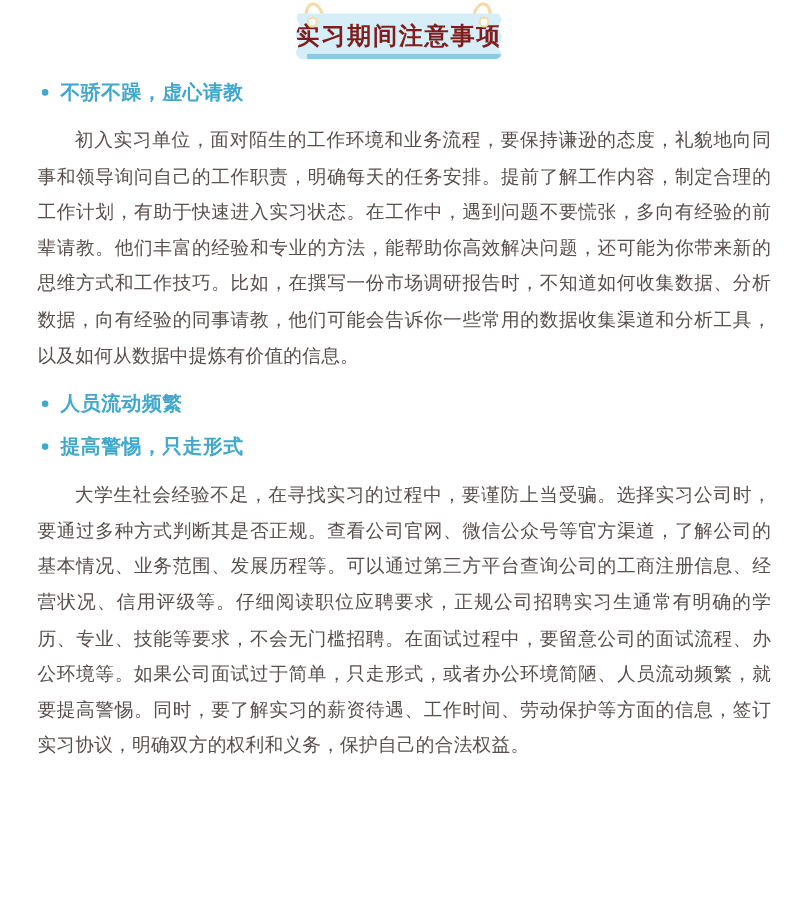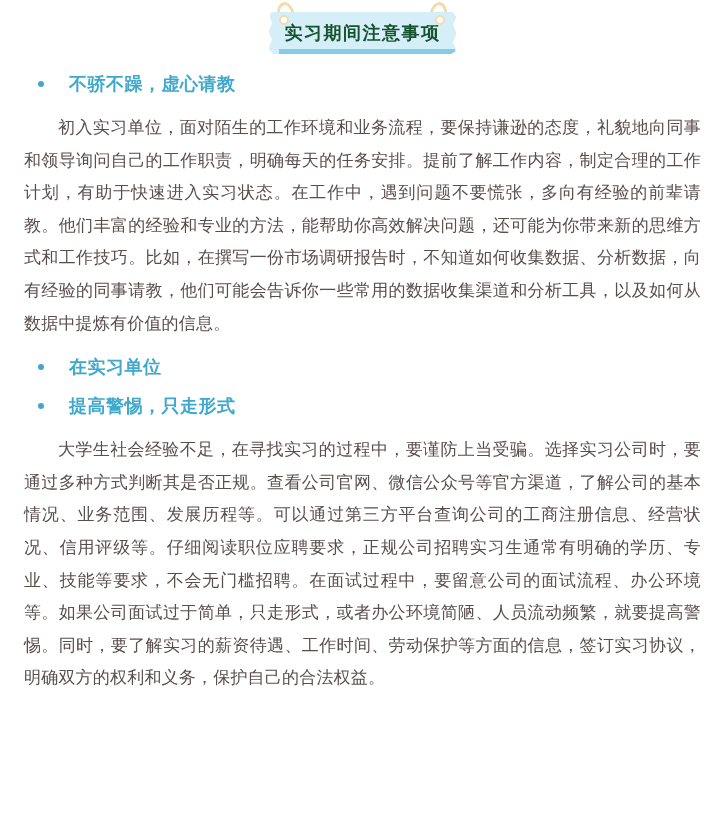--- a/index.html
+++ b/index.html
@@ -23,46 +23,45 @@
     display: flex; align-items: center; justify-content: center;
     clip-path: polygon(1.5% 0, 98% 0, 100% 12%, 98.2% 30%, 100% 52%,
                        98.2% 72%, 100% 92%, 97% 100%, 2.5% 100%,
                        0 88%, 1.8% 66%, 0 46%, 2% 26%, 0.5% 10%);
   }
   .tape::after {
     content: ""; position: absolute; left: 10px; right: 2px; bottom: 0;
     height: 5px; background: #85cde7;
   }
   .tape-title {
-    font-size: 18px; font-weight: bold; color: #14532d;
+    font-size: 22px; font-weight: bold; color: #7f1d1d;
     letter-spacing: 1.5px; position: relative; z-index: 2;
   }
   .ring-hole {
     position: absolute; top: 15px; width: 6px; height: 6px;
     background: #ffffff; border: 2px solid #f2dcab; border-radius: 50%;
     z-index: 2;
   }
   .ring-hole.left  { left: 10px; }
   .ring-hole.right { right: 12px; }
 
   
   .content { padding: 0 24px; }
   .heading {
     display: flex; align-items: center; margin: 15px 0 0 14px;
     color: #3fa8cc; font-size: 18px; font-weight: bold; line-height: 24px;
     letter-spacing: 0.5px;
-    gap: 14px;
   }
   .section:first-of-type .heading { margin-top: 8px; }
   .heading .dot {
     width: 6px; height: 6px; border-radius: 50%; background: #3fa8cc;
     margin-right: 11px; flex: 0 0 auto;
   }
   .para {
-    margin: 16px 0 0 0; font-size: 17px; line-height: 32.6px;
+    margin: 16px 0 0 10px; font-size: 17px; line-height: 32.6px;
     color: #584f4d; text-align: justify; text-indent: 2em;
     letter-spacing: 0.2px;
   }
 </style>
 </head>
 <body>
 
 <div class="page">
 
   <div class="banner-area">
@@ -83,21 +82,21 @@
       <div class="heading">
         <span class="dot"></span>
         <span>不骄不躁，虚心请教</span>
       </div>
       <p class="para">初入实习单位，面对陌生的工作环境和业务流程，要保持谦逊的态度，礼貌地向同事和领导询问自己的工作职责，明确每天的任务安排。提前了解工作内容，制定合理的工作计划，有助于快速进入实习状态。在工作中，遇到问题不要慌张，多向有经验的前辈请教。他们丰富的经验和专业的方法，能帮助你高效解决问题，还可能为你带来新的思维方式和工作技巧。比如，在撰写一份市场调研报告时，不知道如何收集数据、分析数据，向有经验的同事请教，他们可能会告诉你一些常用的数据收集渠道和分析工具，以及如何从数据中提炼有价值的信息。</p>
     </div>
 
     <div class="section">
       <div class="heading">
         <span class="dot"></span>
-        <span>在实习单位</span>
+        <span>人员流动频繁</span>
       </div>
     </div>
 
     <div class="section">
       <div class="heading">
         <span class="dot"></span>
         <span>提高警惕，只走形式</span>
       </div>
       <p class="para">大学生社会经验不足，在寻找实习的过程中，要谨防上当受骗。选择实习公司时，要通过多种方式判断其是否正规。查看公司官网、微信公众号等官方渠道，了解公司的基本情况、业务范围、发展历程等。可以通过第三方平台查询公司的工商注册信息、经营状况、信用评级等。仔细阅读职位应聘要求，正规公司招聘实习生通常有明确的学历、专业、技能等要求，不会无门槛招聘。在面试过程中，要留意公司的面试流程、办公环境等。如果公司面试过于简单，只走形式，或者办公环境简陋、人员流动频繁，就要提高警惕。同时，要了解实习的薪资待遇、工作时间、劳动保护等方面的信息，签订实习协议，明确双方的权利和义务，保护自己的合法权益。</p>
     </div>

